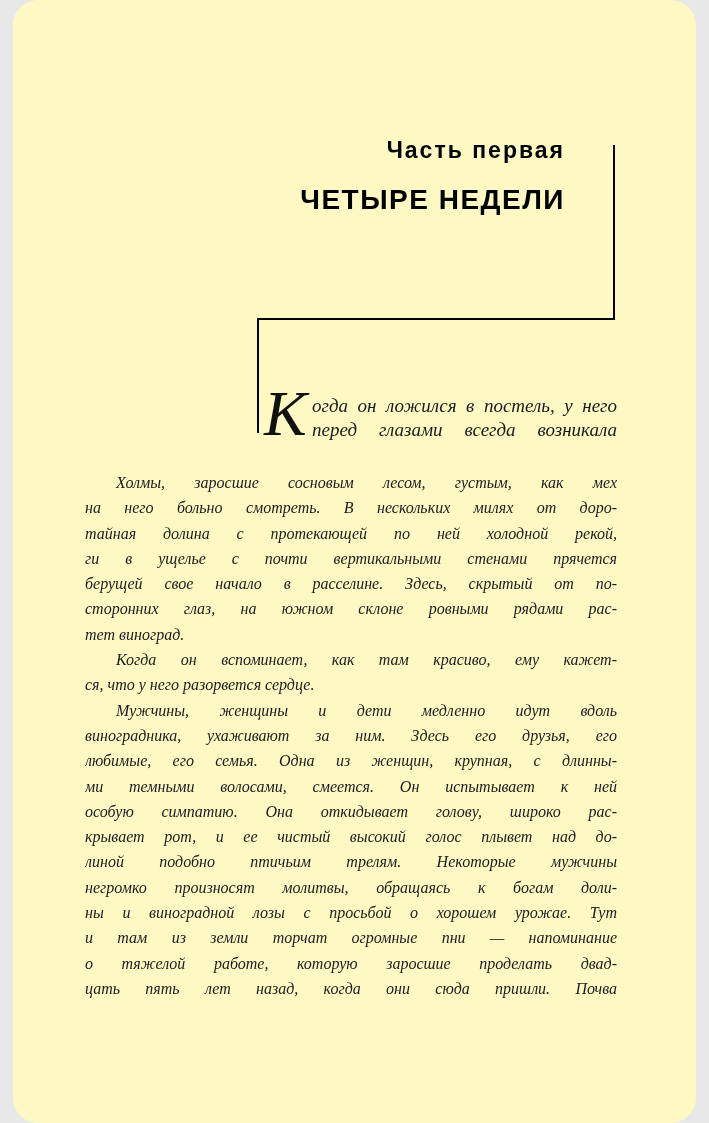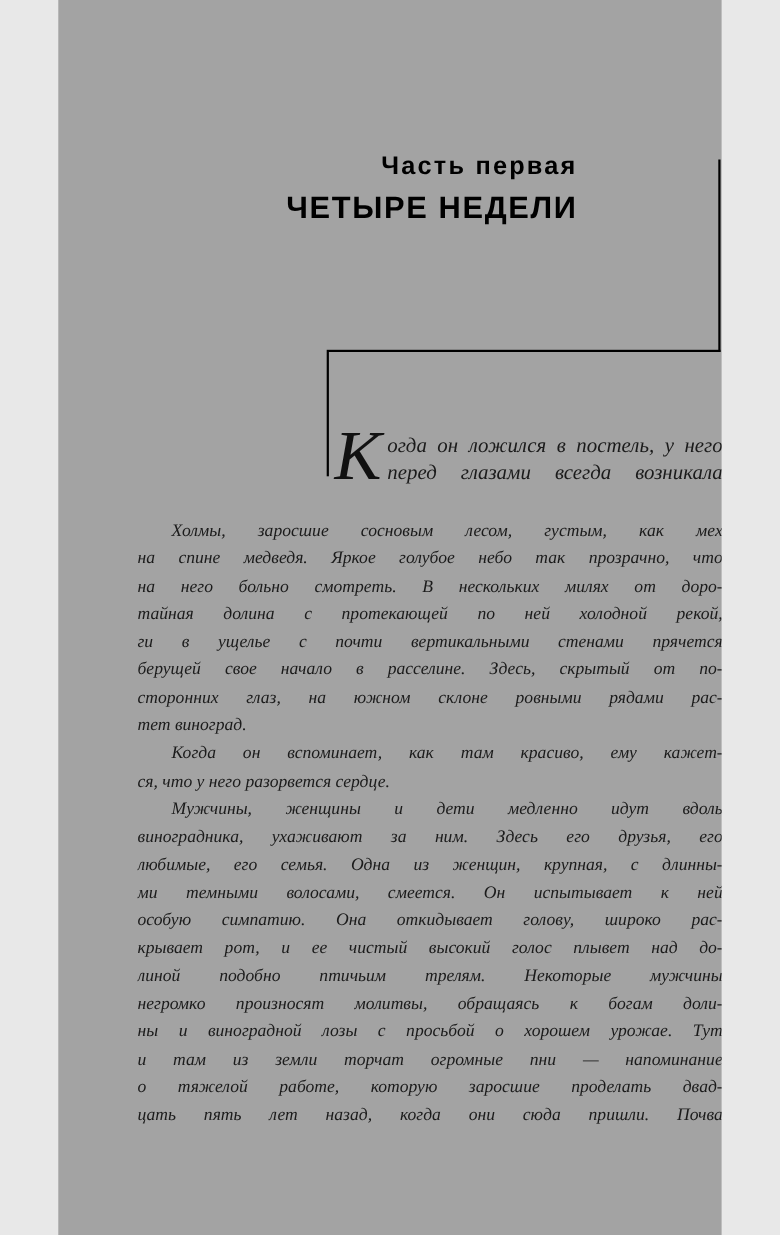--- a/index.html
+++ b/index.html
@@ -1,43 +1,44 @@
 <!DOCTYPE html>
 <html><head>
 <meta charset="utf-8">
 <style>
   html, body { margin: 0; padding: 0; background: #e8e8e8; }
   .page {
     position: relative;
-    width: 603px;
+    width: 683px;
     height: 1123px;
     margin: 0 auto;
-    background: #a3a3a3;
+    background: #fef9c3;
     overflow: hidden;
     font-family: "Liberation Serif", serif;
     color: #1b1b1b;
+    border-radius: 25px;
   }
   
   .header-block {
     position: absolute;
     top: 138px;
     right: 131px;
     text-align: right;
     color: #000000;
     font-family: "Liberation Sans", sans-serif;
   }
   .part-label {
     font-size: 23px;
     font-weight: bold;
     letter-spacing: 2px;
     line-height: 24px;
     white-space: nowrap;
   }
   .part-title {
-    margin-top: 12px;
+    margin-top: 23px;
     font-size: 28px;
     font-weight: bold;
     letter-spacing: 1.5px;
     line-height: 30px;
     white-space: nowrap;
   }
   
   .rule { position: absolute; background: #000000; }
   .rule-v-right { left: 600px; top: 145px; width: 2px; height: 175px; }
   .rule-h       { left: 244px; top: 318px; width: 358px; height: 2px; }
@@ -92,21 +93,20 @@
   <div class="opening">
     <span class="drop-cap">К</span>
     <div>
         <div class="line  drop-gap just">огда он ложился в постель, у него</div>
         <div class="line  drop-gap just">перед глазами всегда возникала</div>
       </div>
   </div>
 
   <div class="body-col">
       <div class="line  indent just">Холмы, заросшие сосновым лесом, густым, как мех</div>
-      <div class="line  just">на спине медведя. Яркое голубое небо так прозрачно, что</div>
       <div class="line  just">на него больно смотреть. В нескольких милях от доро-</div>
       <div class="line  just">тайная долина с протекающей по ней холодной рекой,</div>
       <div class="line  just">ги в ущелье с почти вертикальными стенами прячется</div>
       <div class="line  just">берущей свое начало в расселине. Здесь, скрытый от по-</div>
       <div class="line  just">сторонних глаз, на южном склоне ровными рядами рас-</div>
       <div class="line ">тет виноград.</div>
       <div class="line  indent just">Когда он вспоминает, как там красиво, ему кажет-</div>
       <div class="line ">ся, что у него разорвется сердце.</div>
       <div class="line  indent just">Мужчины, женщины и дети медленно идут вдоль</div>
       <div class="line  just">виноградника, ухаживают за ним. Здесь его друзья, его</div>

